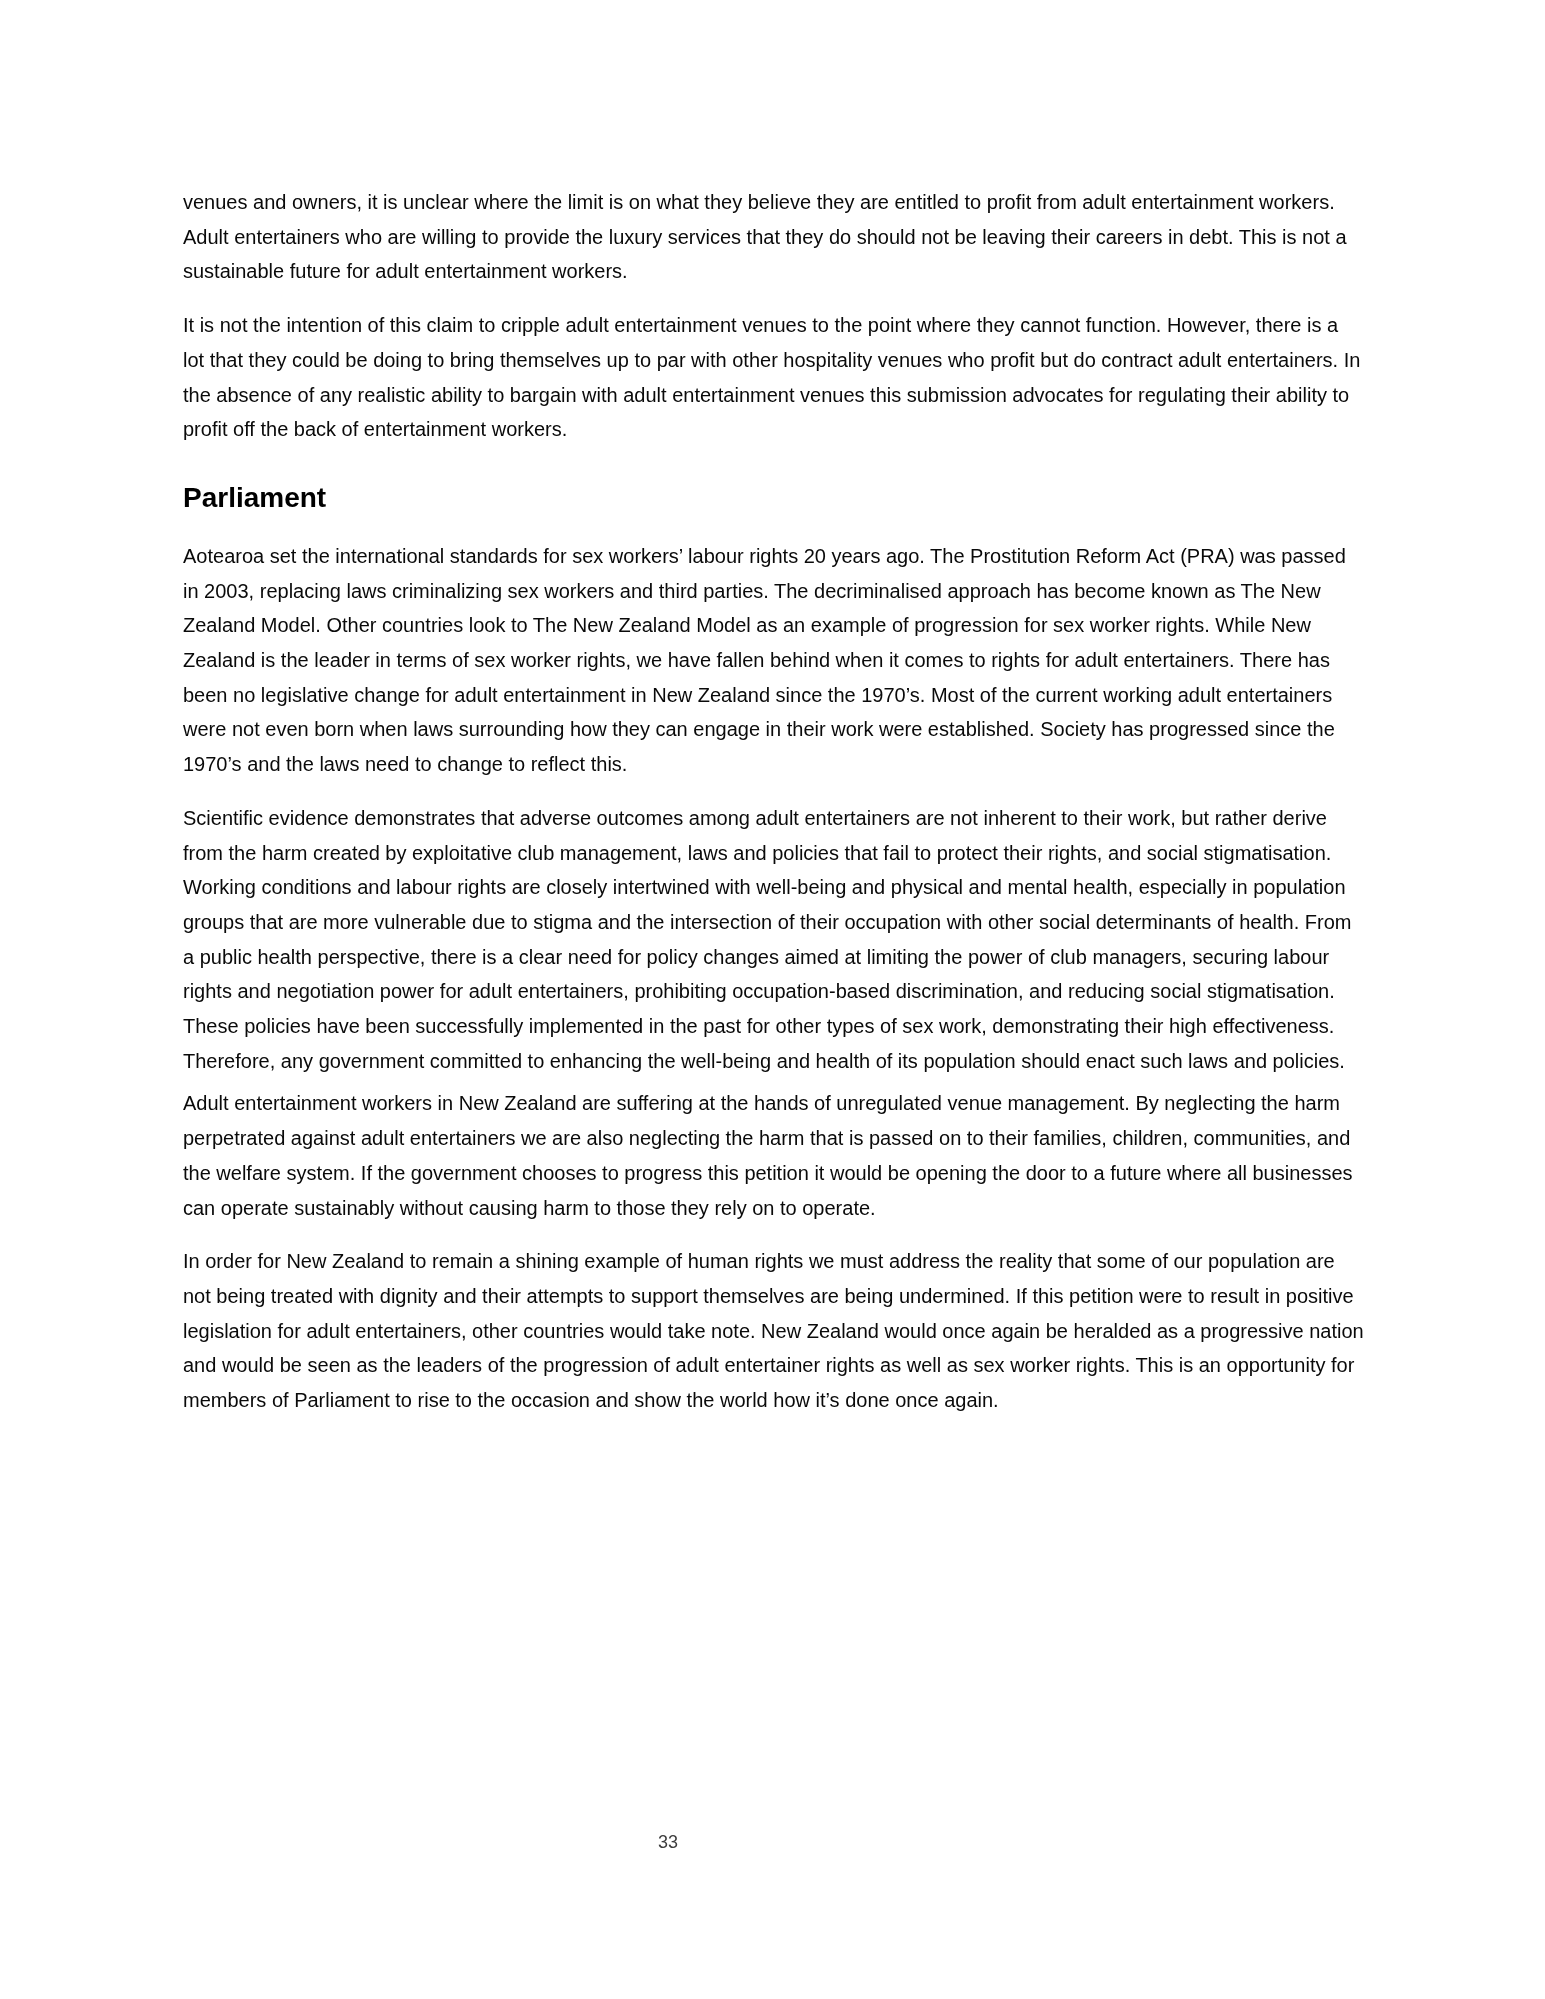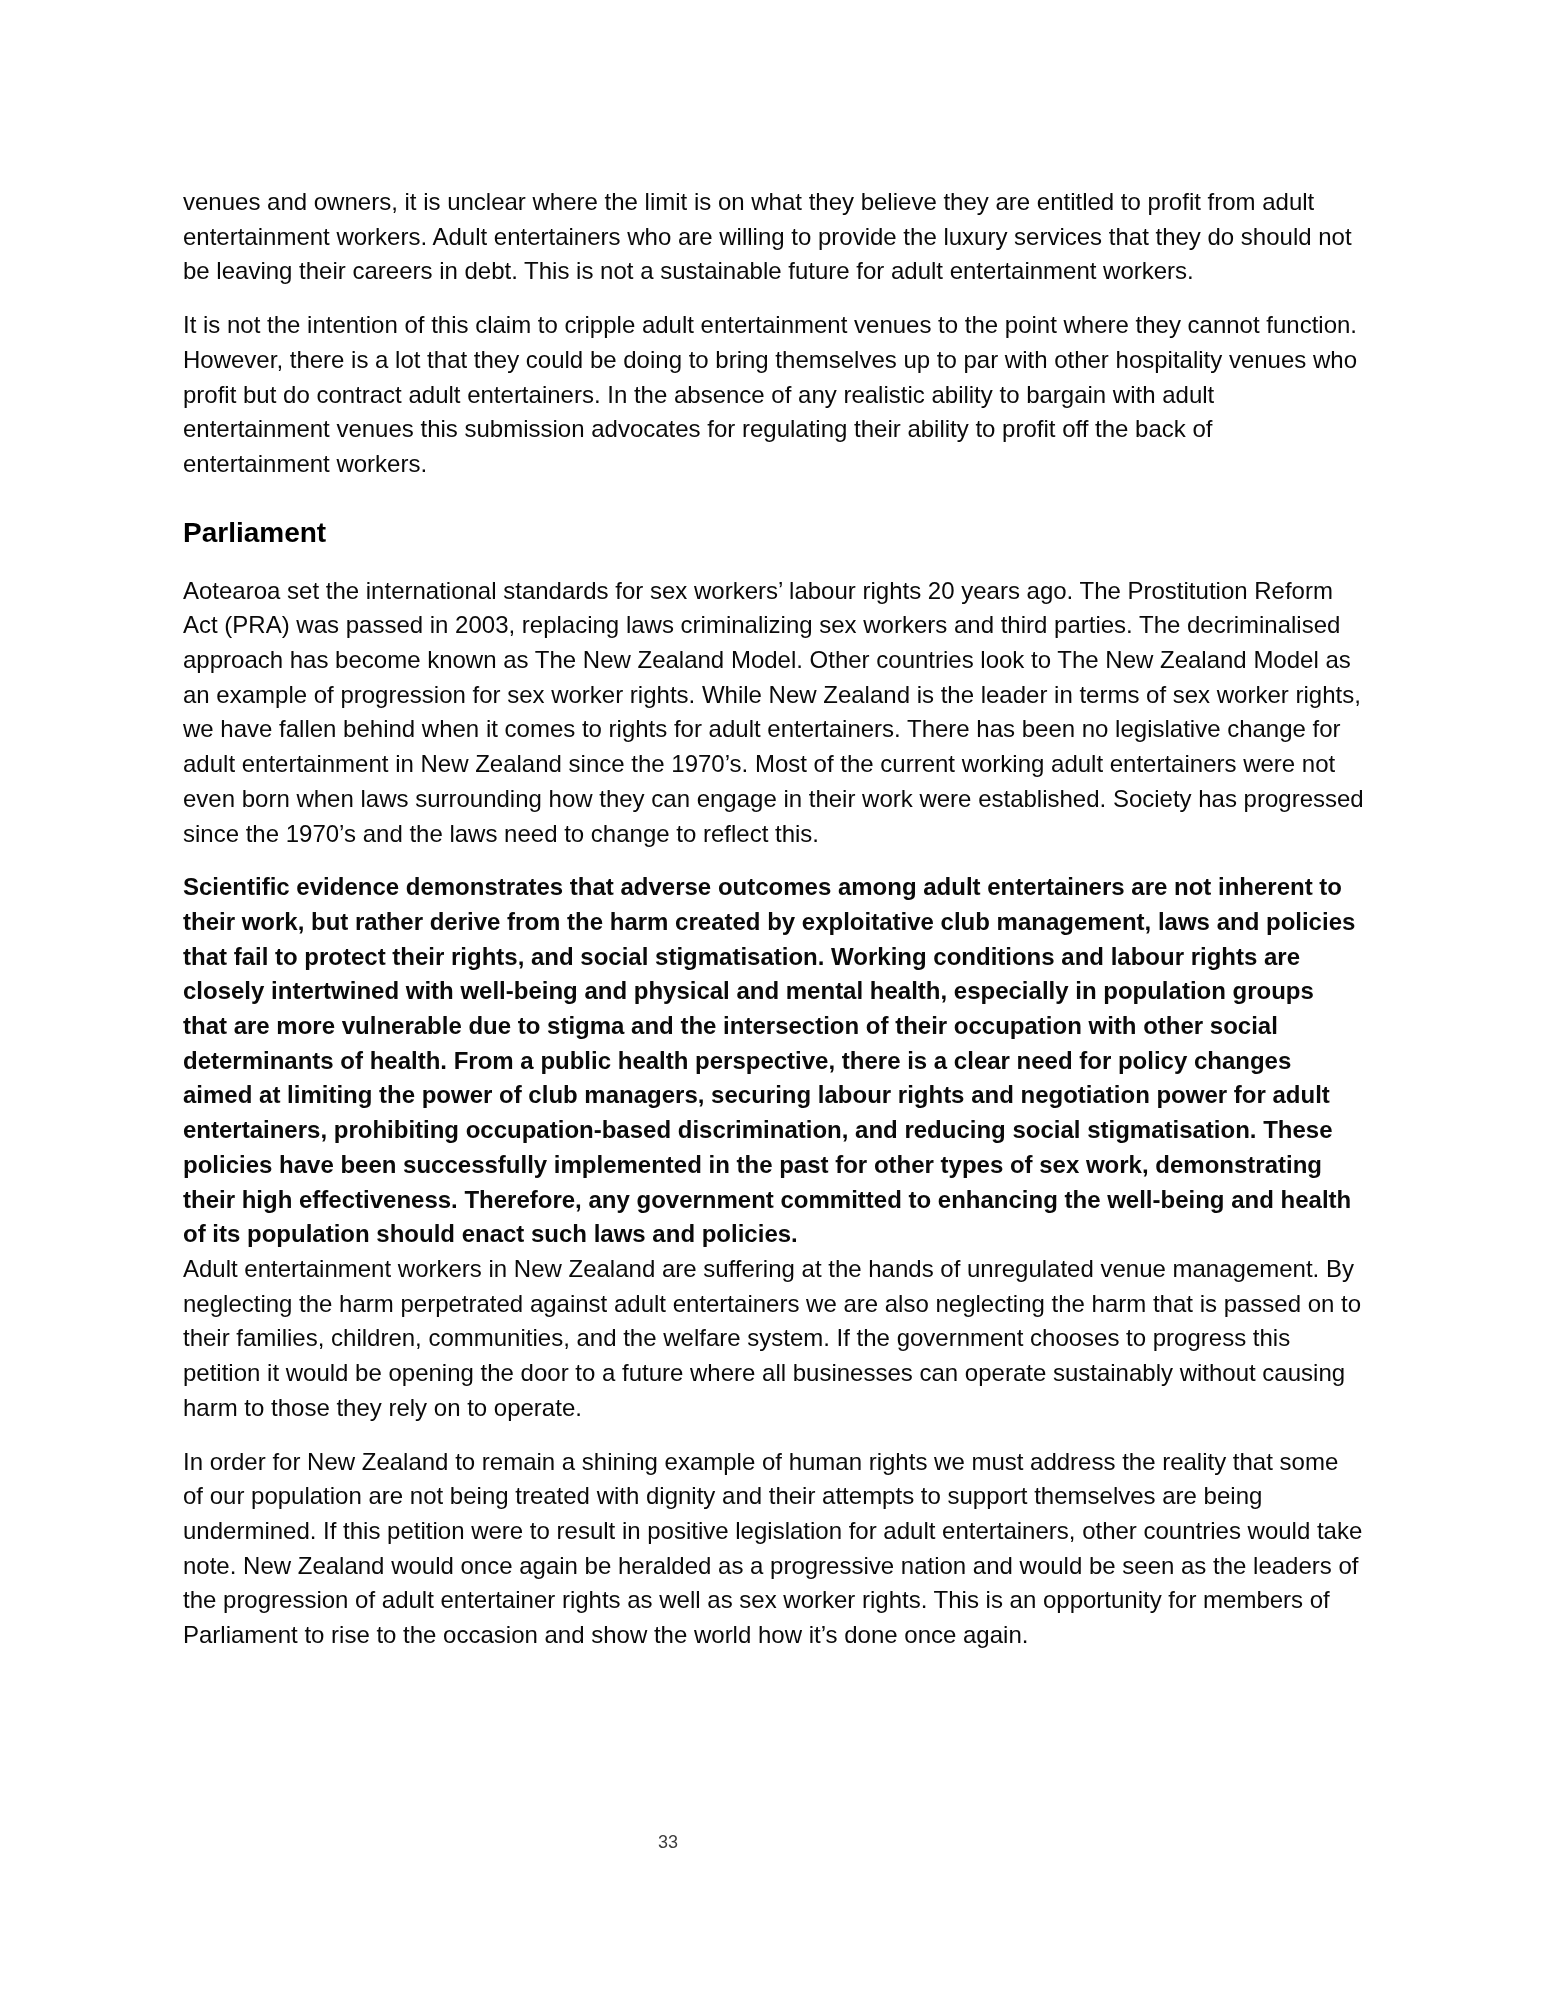--- a/index.html
+++ b/index.html
@@ -20,29 +20,28 @@
     inset: 0;
     background: #ffffff;
   }
   .content {
     position: absolute;
     left: 183px;
     top: 185px;
     width: 1181px;
   }
   .par {
-    font-size: 24px;
+    font-size: 20px;
     line-height: 34.7px;
     margin: 0 0 19px 0;
     text-align: left;
     color: #0a0a0a;
   }
   .par.tight-after {
-    margin-bottom: 0;
-    font-weight: bold;
+    margin-bottom: 8px;
   }
   .heading {
     font-size: 28px;
     line-height: 42px;
     font-weight: 700;
     margin: 30px 0 20px 0;
     color: #000000;
   }
   .footer {
     position: absolute;

